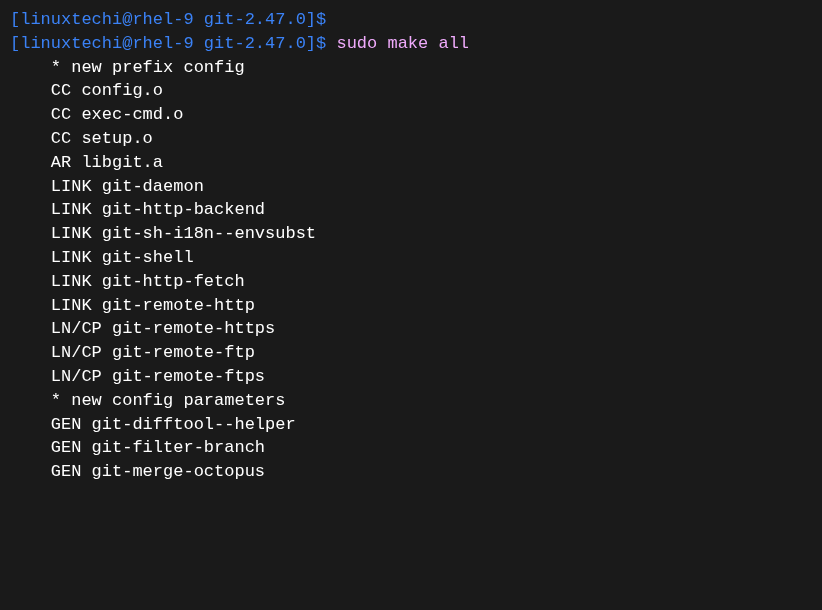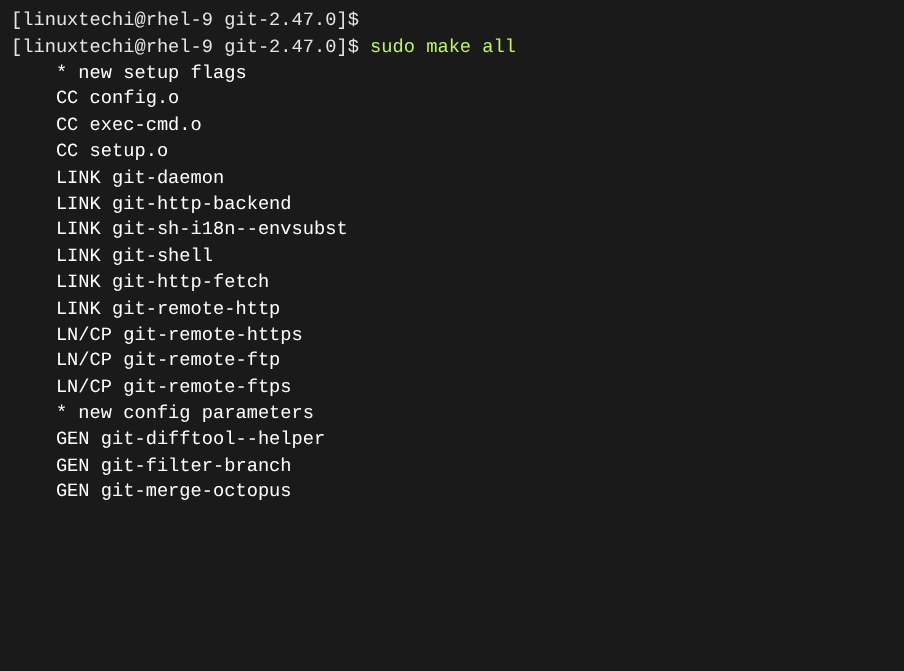--- a/index.html
+++ b/index.html
@@ -15,37 +15,38 @@
       padding: 8px 10px;
       width: 822px;
       height: 610px;
       overflow: hidden;
       line-height: 1.4;
     }
     .line {
       white-space: pre;
     }
     .prompt-user {
-      color: #e5e5e5;
+      color: #3b82f6;
     }
     .command {
-      color: #bef264;
+      color: #f0abfc;
     }
   </style>
 </head>
 <body>
 
 <div id="terminal">
   <div class="line"><span class="prompt-user">[linuxtechi@rhel-9 git-2.47.0]$</span></div>
   <div class="line"><span class="prompt-user">[linuxtechi@rhel-9 git-2.47.0]$ </span><span class="command">sudo make all</span></div>
   <div id="output-container">
-      <div class="line">    * new setup flags</div>
+      <div class="line">    * new prefix config</div>
       <div class="line">    CC config.o</div>
       <div class="line">    CC exec-cmd.o</div>
       <div class="line">    CC setup.o</div>
+      <div class="line">    AR libgit.a</div>
       <div class="line">    LINK git-daemon</div>
       <div class="line">    LINK git-http-backend</div>
       <div class="line">    LINK git-sh-i18n--envsubst</div>
       <div class="line">    LINK git-shell</div>
       <div class="line">    LINK git-http-fetch</div>
       <div class="line">    LINK git-remote-http</div>
       <div class="line">    LN/CP git-remote-https</div>
       <div class="line">    LN/CP git-remote-ftp</div>
       <div class="line">    LN/CP git-remote-ftps</div>
       <div class="line">    * new config parameters</div>

